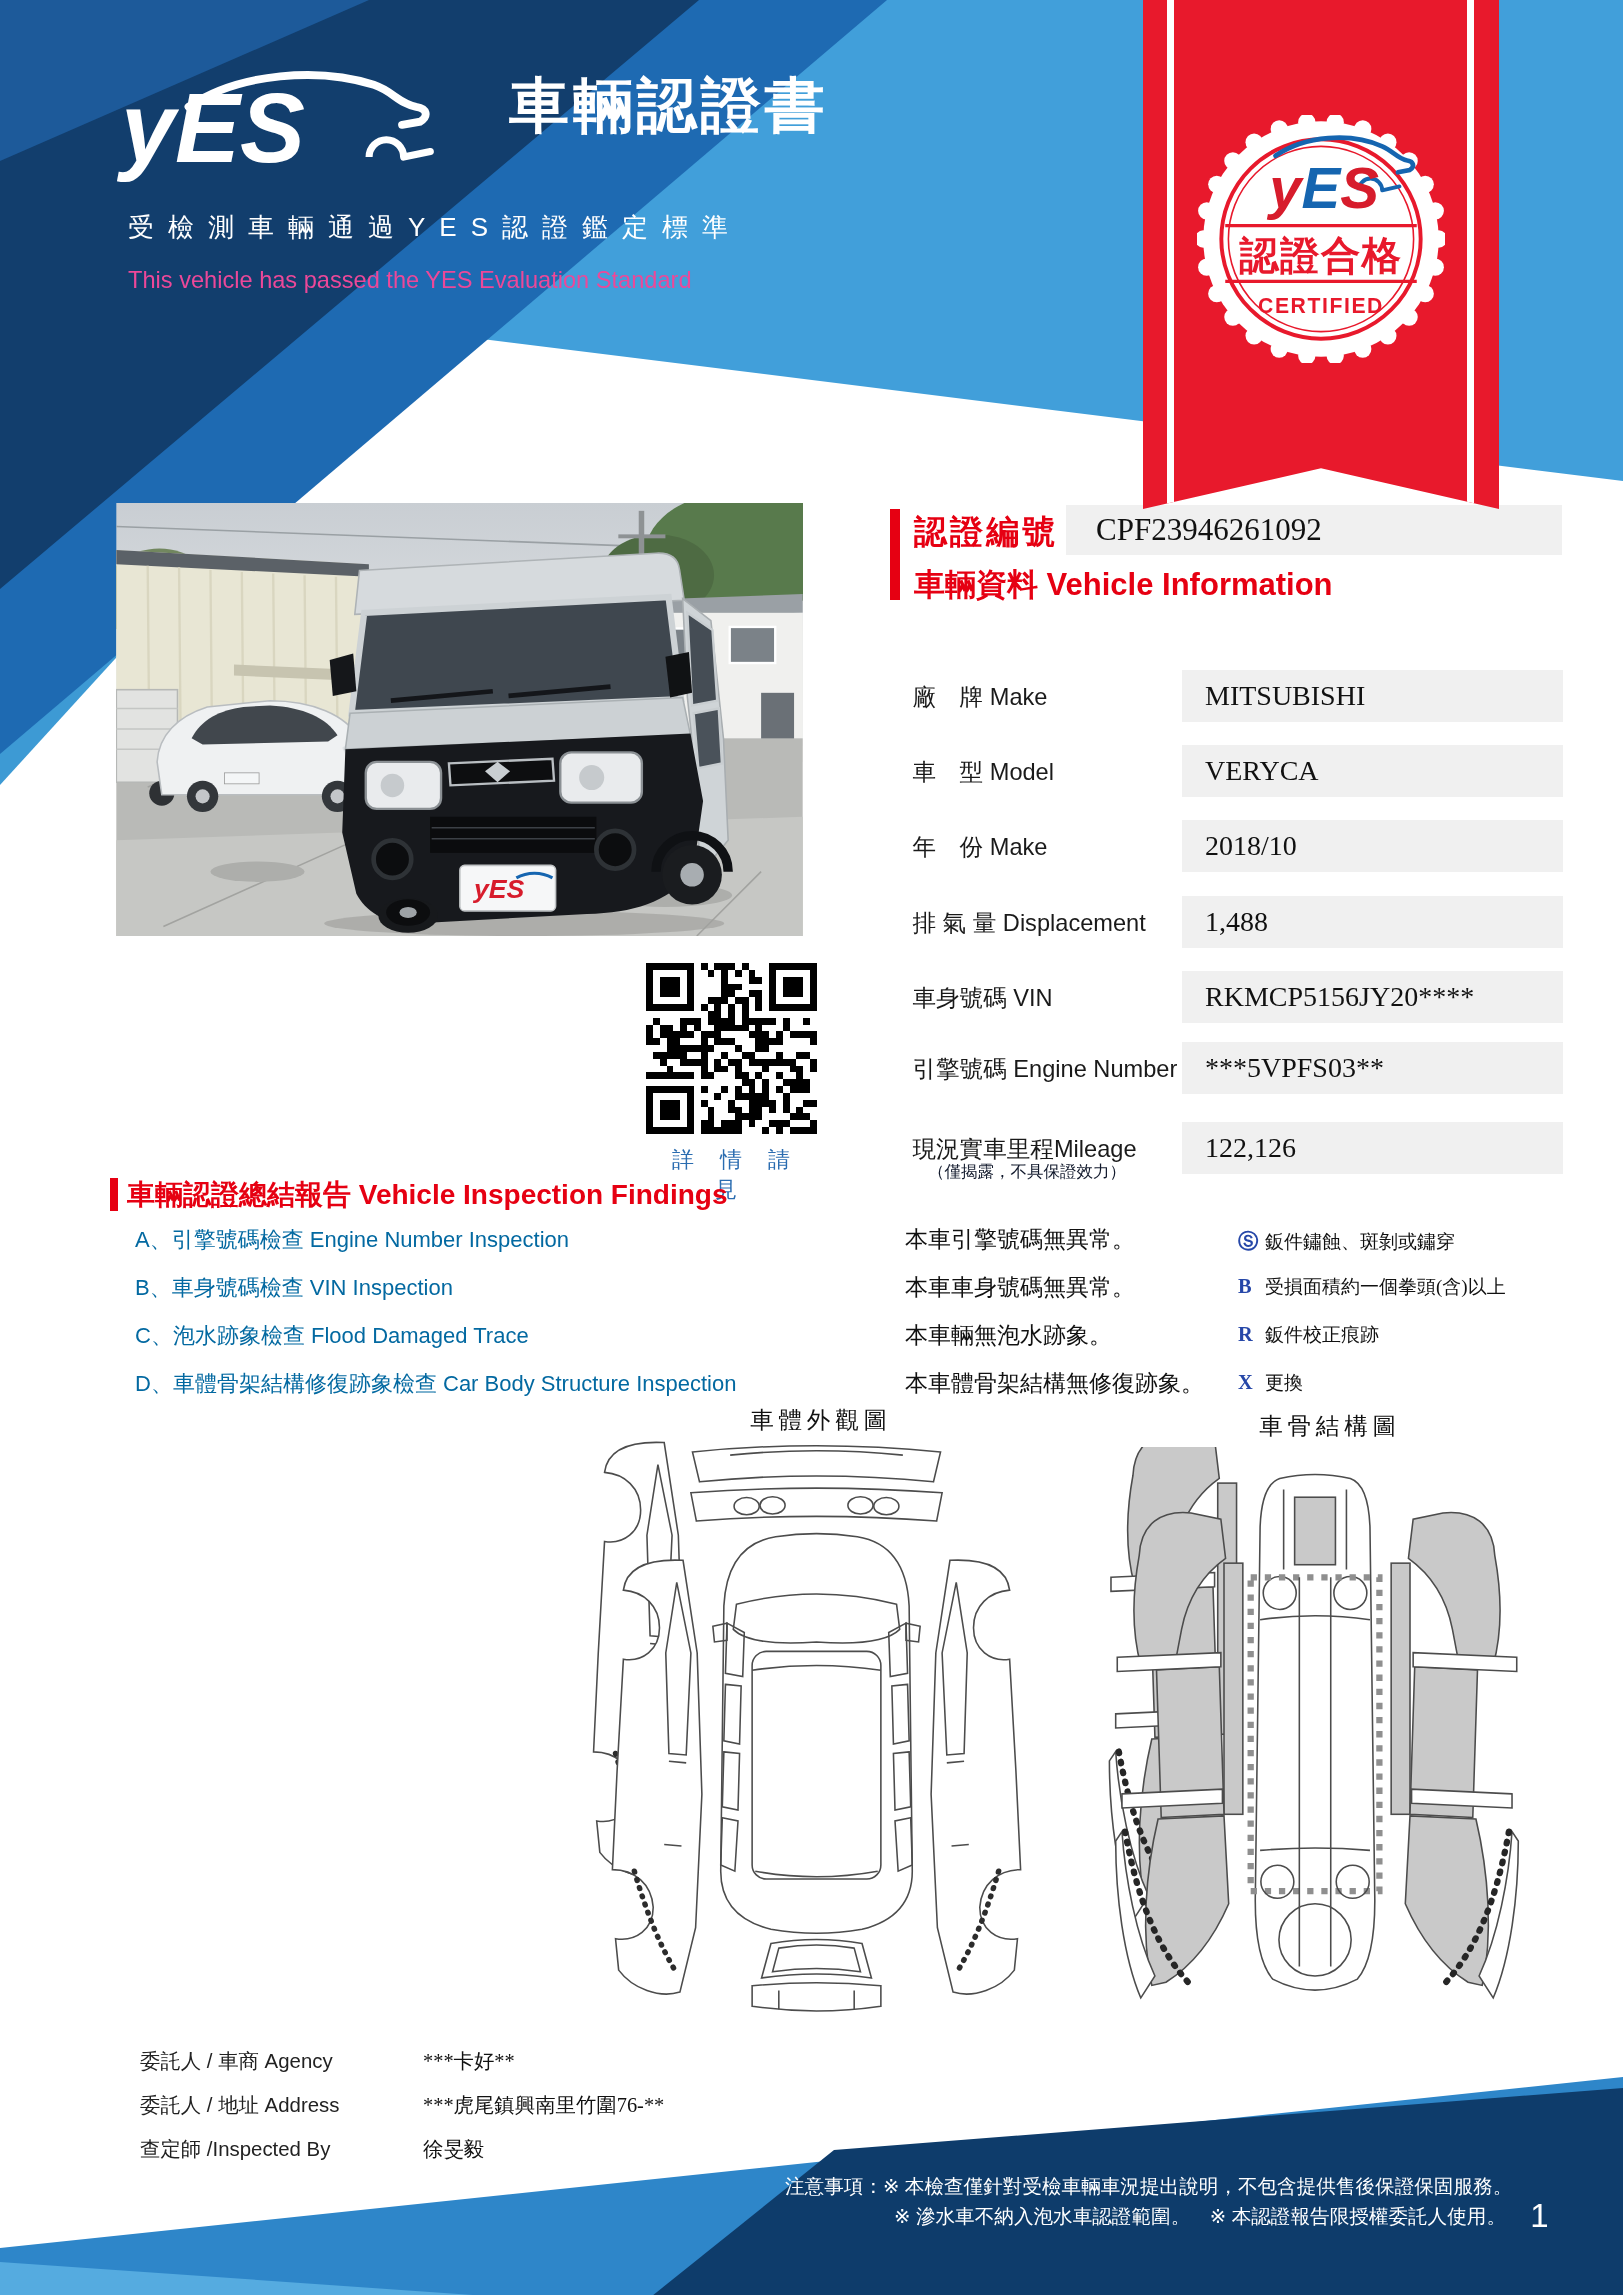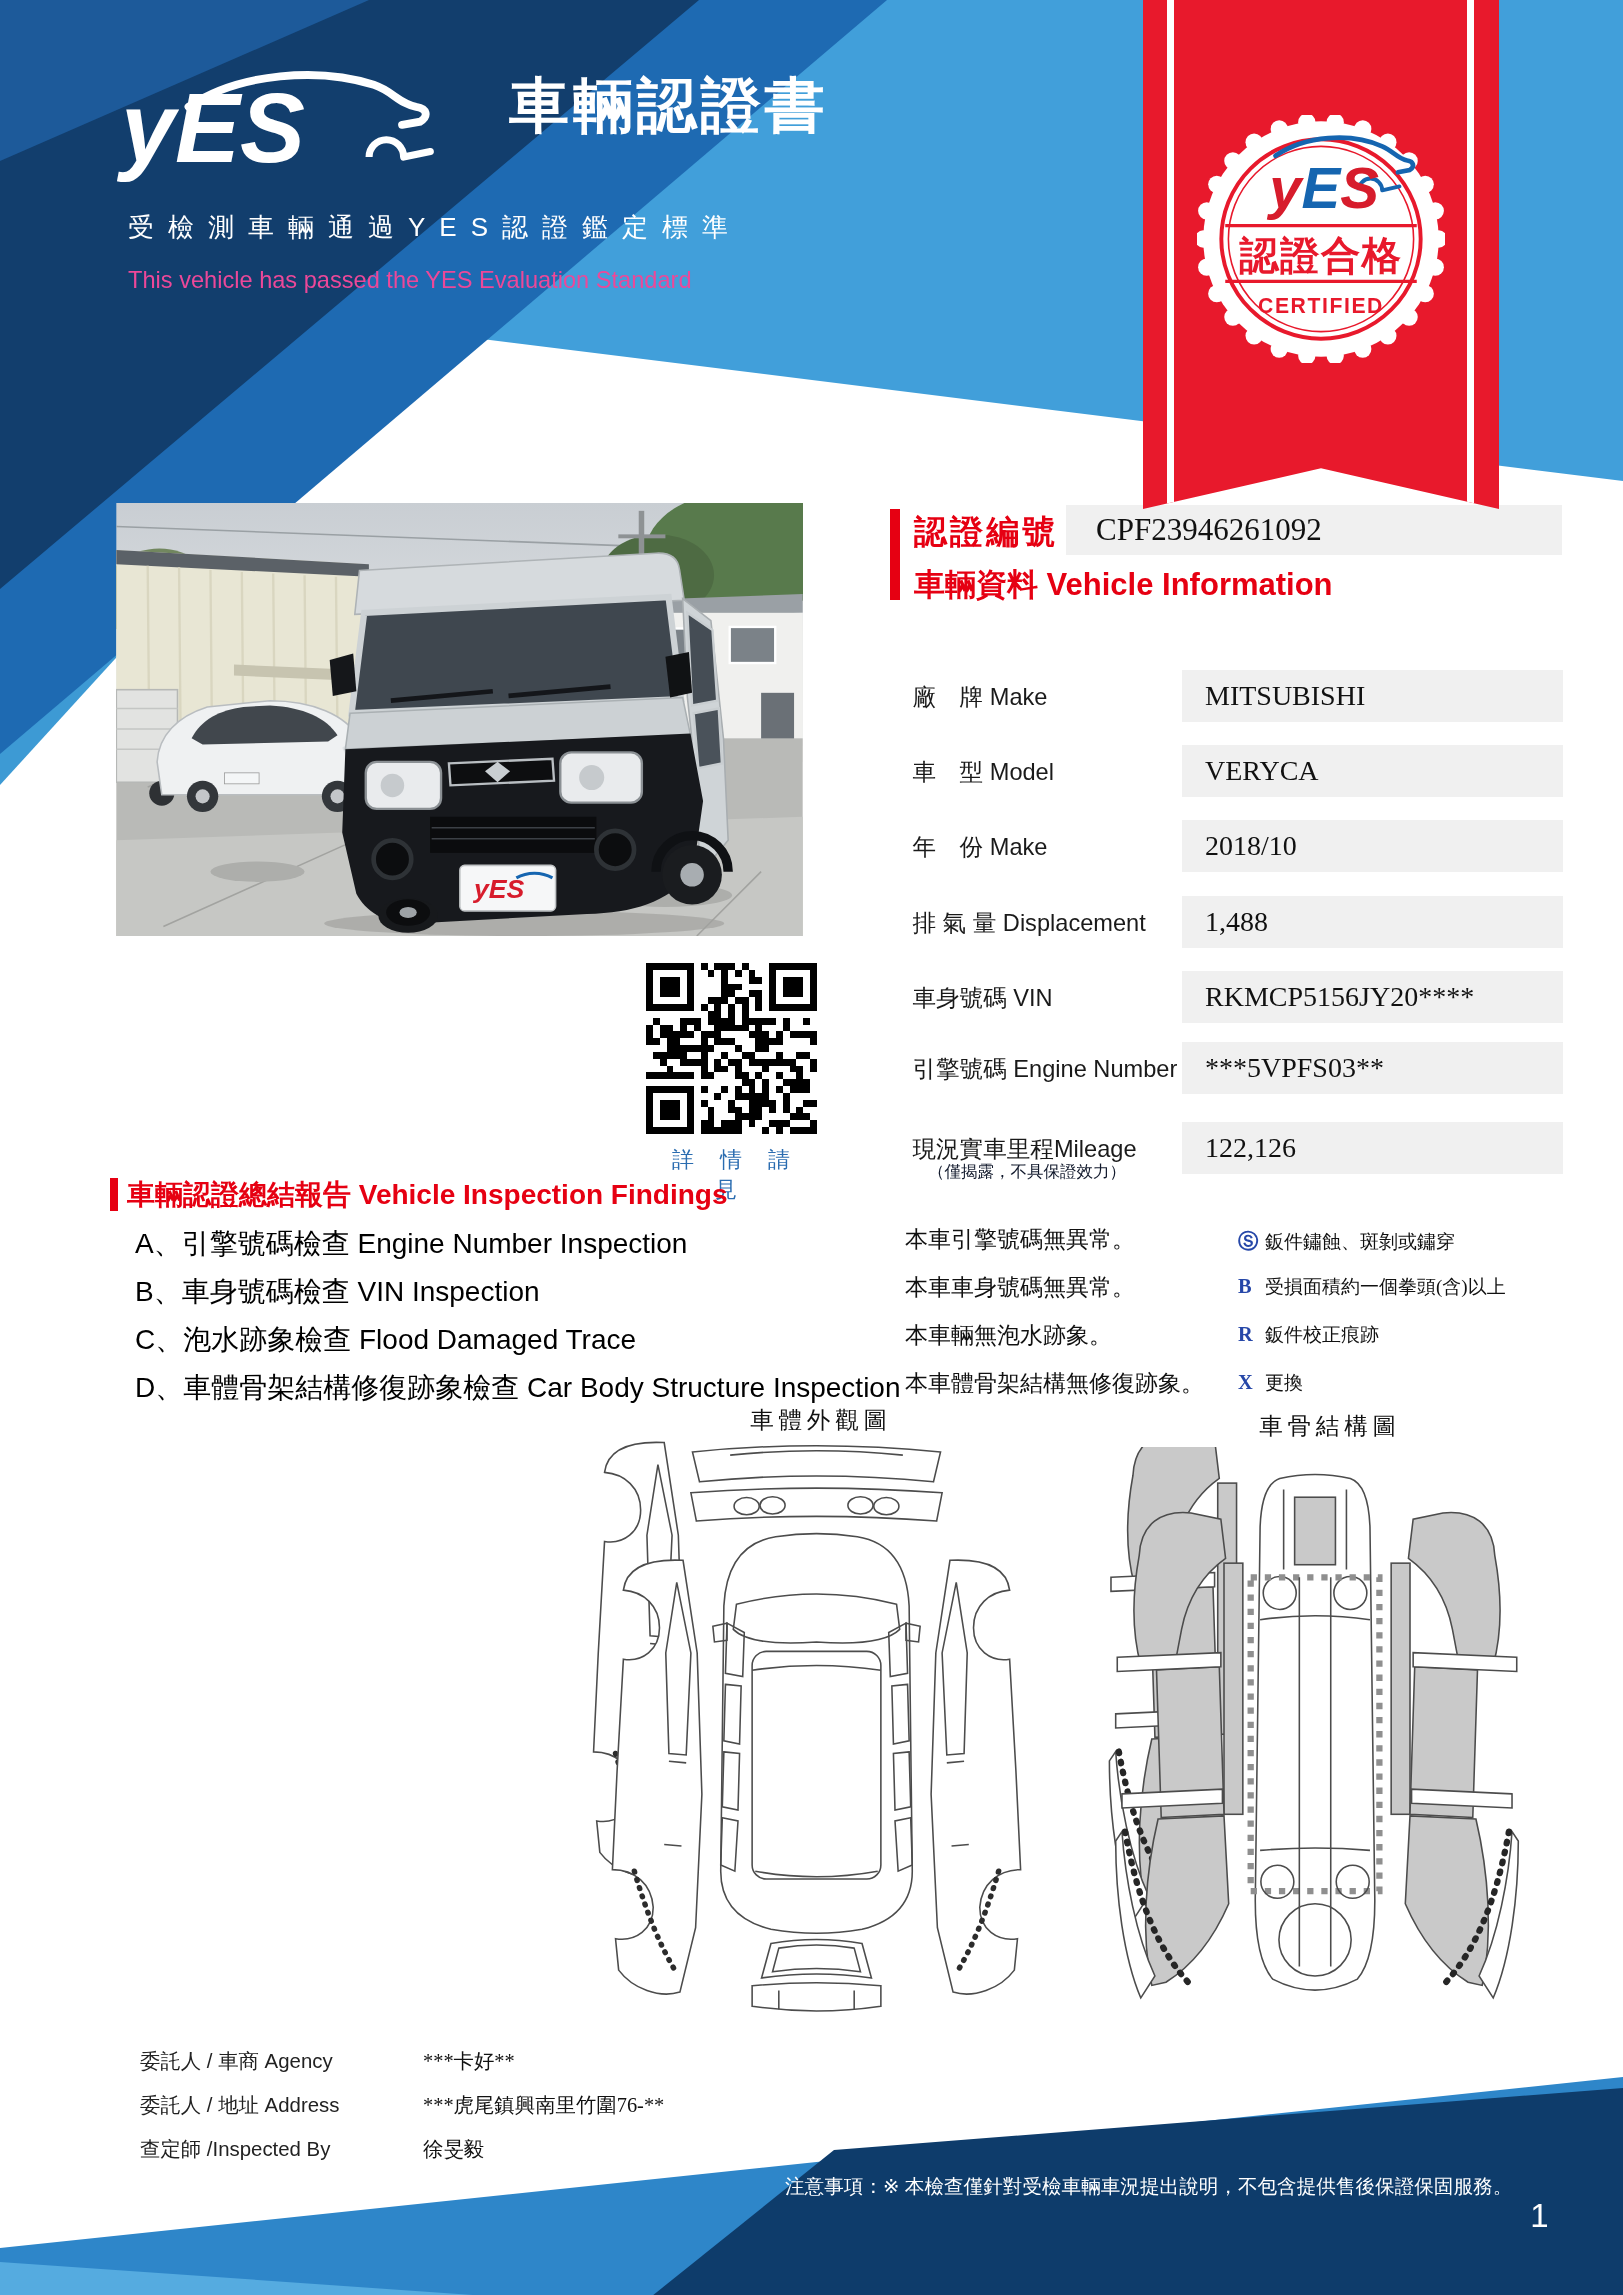--- a/index.html
+++ b/index.html
@@ -24,21 +24,21 @@
   
   .red-bar{background:#e60012;}
   .red-text{color:#e60012;font-weight:bold;}
   .gray-box{background:#f0f0f0;}
   .info-row{position:absolute;left:0;width:668px;height:52px;}
   .info-label{position:absolute;left:9.4px;top:11px;font-size:23.6px;color:#1a1a1a;white-space:nowrap;}
   .info-note{position:absolute;left:25px;top:39px;font-size:16.5px;color:#0f172a;white-space:nowrap;}
   .info-box{position:absolute;left:279px;top:0;width:381px;height:52px;background:#f0f0f0;}
   .info-value{position:absolute;left:302px;top:0;height:52px;line-height:52px;font-size:28px;color:#111;
               font-family:"Liberation Serif","DejaVu Serif",serif;white-space:nowrap;}
-  .finding-item{position:absolute;left:0;font-size:28px;color:#000000;white-space:nowrap;}
+  .finding-item{position:absolute;left:0;font-size:22px;color:#0369a1;white-space:nowrap;}
   .result-item{position:absolute;left:0;font-size:23px;color:#111;white-space:nowrap;
                font-family:"Liberation Serif","DejaVu Serif",serif;}
   .legend-item{position:absolute;left:0;font-size:19px;color:#111;white-space:nowrap;
                font-family:"Liberation Serif","DejaVu Serif",serif;margin-left:8px;}
   .legend-sym{display:inline-block;width:27px;color:#2647a8;font-weight:bold;font-size:20.4px;}
   .diagram-title{font-size:23.6px;color:#111;text-align:center;letter-spacing:4.7px;
                  font-family:"Liberation Serif","DejaVu Serif",serif;}
   .qr-caption{left:639px;top:1145px;width:184px;text-align:center;font-size:22px;color:#2a6cb0;
               letter-spacing:10.2px;text-indent:10.2px;font-family:"Liberation Serif","DejaVu Serif",serif;}
   .agency-row{position:absolute;left:0;white-space:nowrap;}
@@ -677,17 +677,18 @@
       <div class="agency-row" style="top: 0px;"><span class="agency-label">委託人 / 車商 Agency</span><span class="agency-value">***卡好**</span></div>
       <div class="agency-row" style="top: 44px;"><span class="agency-label">委託人 / 地址 Address</span><span class="agency-value">***虎尾鎮興南里竹圍76-**</span></div>
       <div class="agency-row" style="top: 88px;"><span class="agency-label">查定師 /Inspected By</span><span class="agency-value">徐旻毅</span></div>
     </div>
 
   <div class="fl f1"></div>
   <div class="fl f2"></div>
   <div class="fl f3"></div>
   <div class="abs footer-notes">
     <div>注意事項：※ 本檢查僅針對受檢車輛車況提出說明，不包含提供售後保證保固服務。</div>
+    <div>※ 滲水車不納入泡水車認證範圍。　※ 本認證報告限授權委託人使用。</div>
   </div>
   <div class="abs page-num">1</div>
 
 </div>
 
 
 </body></html>

